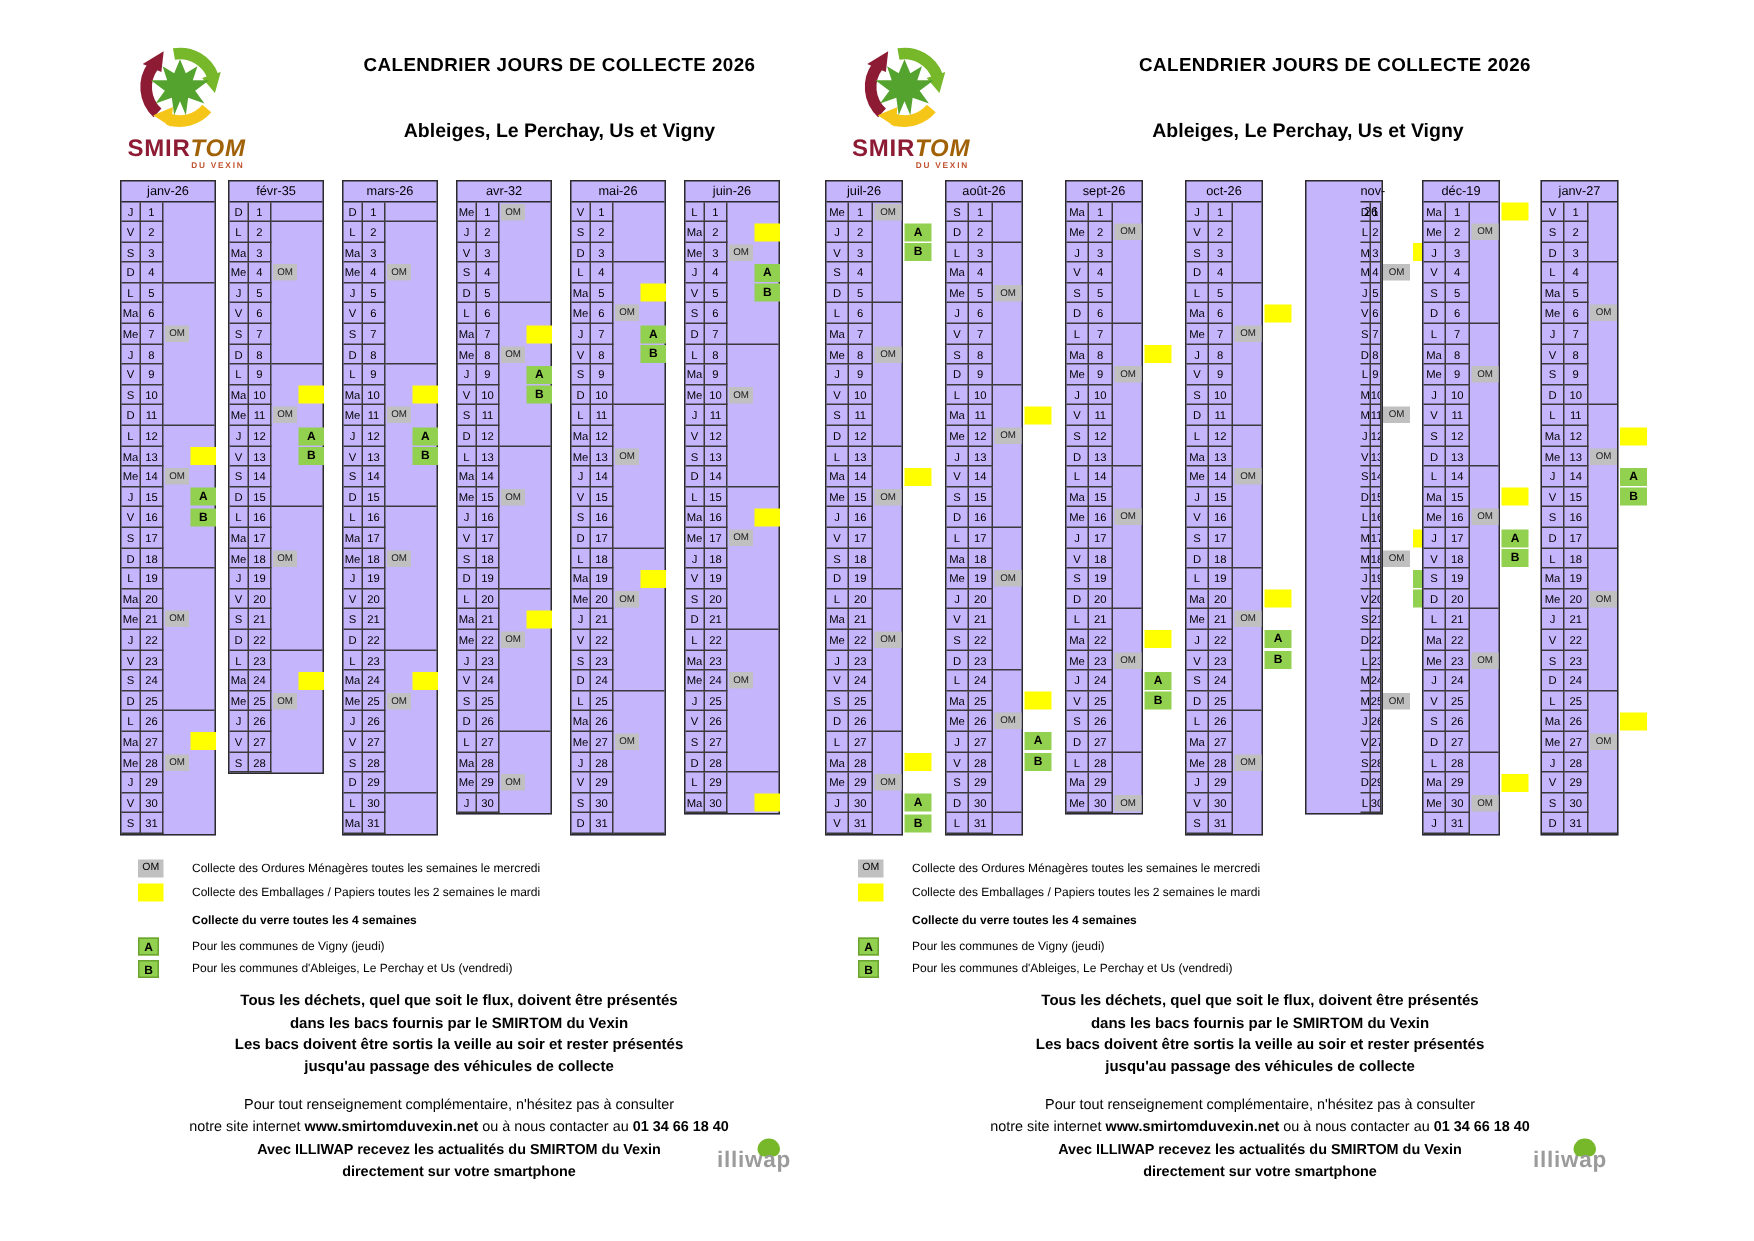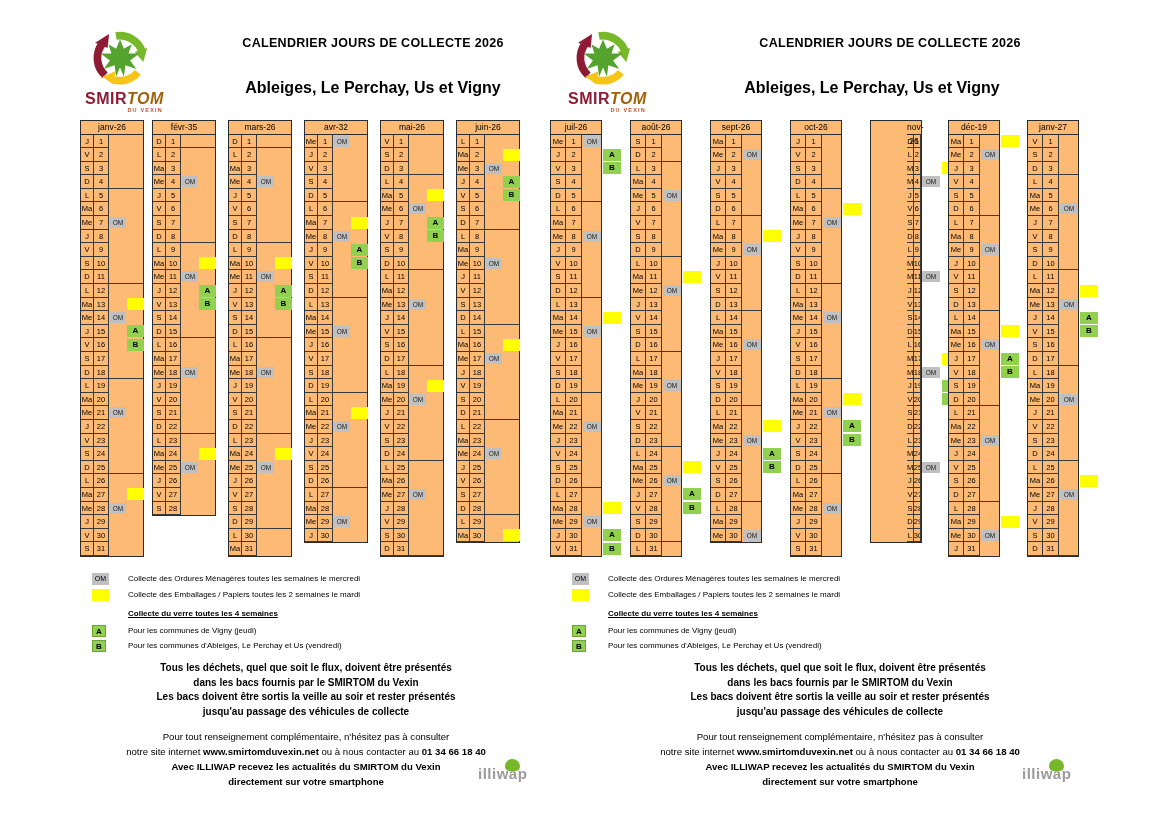--- a/index.html
+++ b/index.html
@@ -14,26 +14,26 @@
   .p1 .brand{left:98px;}
   .bname{font-size:16px;font-weight:bold;line-height:14px;margin-top:-2px;letter-spacing:.5px;}
   .smir{color:#8e1b34;}
   .tom{color:#a16207;font-style:italic;font-weight:bold;}
   .bsub{font-size:5.5px;font-weight:bold;color:#c0532f;letter-spacing:1.2px;text-align:right;width:78px;margin-top:1px;}
 
   .title{position:absolute;top:36px;left:148px;width:450px;text-align:center;
          font-size:12.5px;font-weight:bold;letter-spacing:.3px;}
   .p1 .title{left:195px;}
   .subtitle{position:absolute;top:79px;left:148px;width:450px;text-align:center;
-            font-size:16px;font-weight:bold;}
+            font-size:13px;font-weight:bold;}
   .p1 .subtitle{left:177px;}
 
   
   .months{position:absolute;top:120px;left:0;height:445px;width:100%;}
-  .month{position:absolute;top:0;width:64px;border:1px solid #2b2b2b;box-sizing:border-box;background:#fdba74;}
+  .month{position:absolute;top:0;width:64px;border:1px solid #2b2b2b;box-sizing:border-box;background:#c4b5fd;}
   .p1 .month{width:52px;}
   .mh{height:13.5px;line-height:13.5px;text-align:center;font-size:8.5px;
       border-bottom:1px solid #2b2b2b;box-sizing:border-box;}
   .dr{display:flex;height:13.6px;box-sizing:border-box;}
   .dl,.dn{box-sizing:border-box;border-right:1px solid #3a3a3a;border-bottom:1px solid #3a3a3a;
           font-size:7.5px;text-align:center;line-height:13px;overflow:hidden;}
   .dl{width:13px;}
   .dn{width:15px;}
   .p1 .dl{width:15px;}
   .p1 .dn{width:16px;}
@@ -50,21 +50,21 @@
 
   
   .legend{position:absolute;top:571px;left:92px;width:460px;height:88px;font-size:8px;}
   .p1 .legend{left:102px;}
   .lrow{position:absolute;left:0;display:flex;align-items:center;height:13px;}
   .lsw{width:17px;height:12px;box-sizing:border-box;margin-right:19px;
        text-align:center;font-size:7px;line-height:12px;flex:0 0 auto;}
   .lsw.om{background:#c0c0c0;}
   .lsw.y{background:#ffff00;}
   .lsw.ab{width:14px;margin-right:22px;background:#92d050;font-weight:bold;font-size:8px;border:1px solid #6aa32f;}
-  .lverre{position:absolute;left:36px;font-weight:bold;font-size:8px;text-decoration:underline;}
+  .lverre{position:absolute;left:36px;font-weight:bold;font-size:8px;}
 
   
   .notice{position:absolute;top:661px;left:81px;width:450px;text-align:center;
           font-weight:bold;font-size:10px;line-height:14.6px;}
   .p1 .notice{left:145px;}
   .contact{position:absolute;top:729px;left:81px;width:450px;text-align:center;
            font-size:9.6px;line-height:15px;}
   .p1 .contact{left:145px;}
   .contact b{font-weight:bold;}
 

